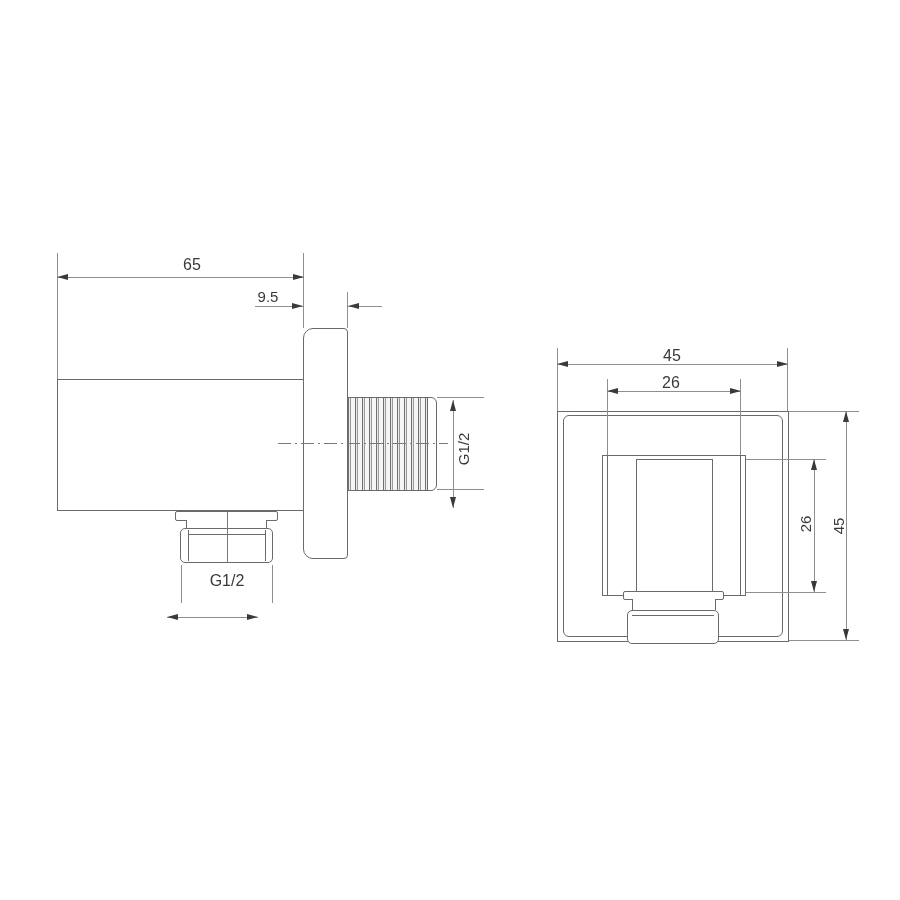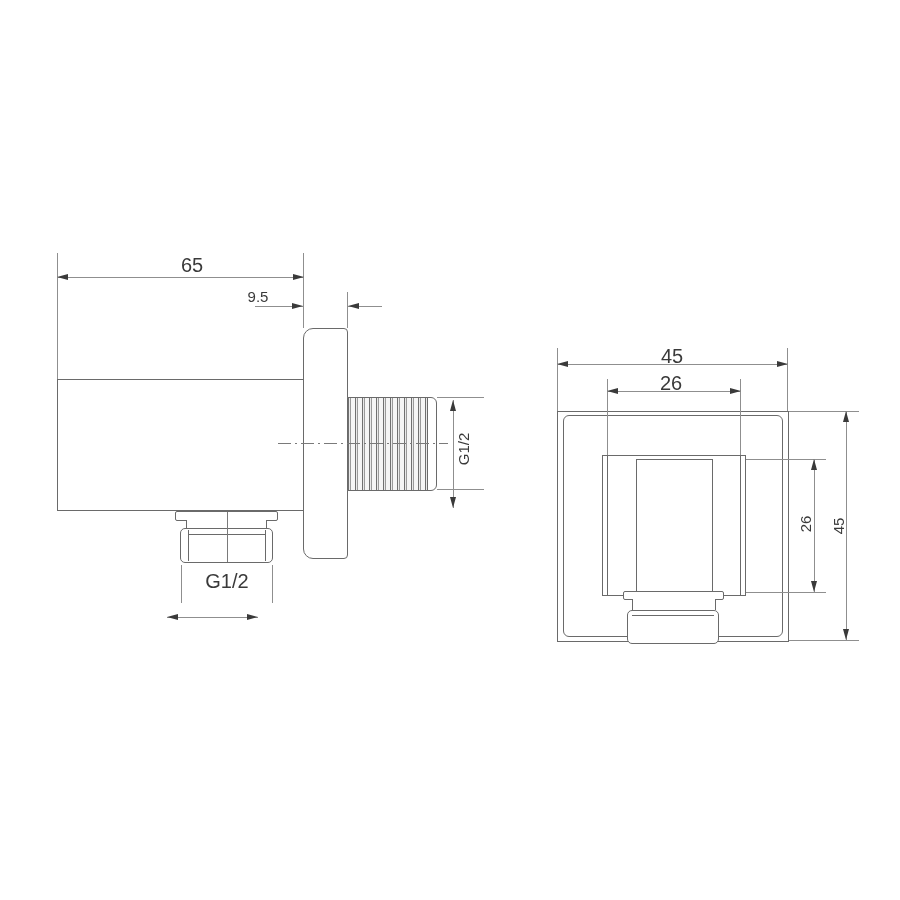--- a/index.html
+++ b/index.html
@@ -4,21 +4,21 @@
 <style>
   html,body{margin:0;padding:0;background:#fff;}
   #canvas{position:relative;width:900px;height:900px;background:#ffffff;overflow:hidden;
           font-family:"Liberation Sans",sans-serif;}
   
   .gl{position:absolute;background:#6a6a6a;}
   .rect{position:absolute;border:1px solid #6a6a6a;background:#ffffff;box-sizing:border-box;}
   
   .dl{position:absolute;background:#8f8f8f;}
   
-  .lbl{position:absolute;font-size:20px;line-height:18px;color:#3a3a3a;text-align:center;}
+  .lbl{position:absolute;font-size:16px;line-height:18px;color:#3a3a3a;text-align:center;}
   .vlbl{position:absolute;font-size:15px;line-height:16px;color:#3a3a3a;white-space:nowrap;
         transform:translate(-50%,-50%) rotate(-90deg);}
   
   .arr{position:absolute;width:0;height:0;border-style:solid;}
   .arr-l{border-width:3px 11px 3px 0;border-color:transparent #3a3a3a transparent transparent;}
   .arr-r{border-width:3px 0 3px 11px;border-color:transparent transparent transparent #3a3a3a;}
   .arr-u{border-width:0 3px 11px 3px;border-color:transparent transparent #3a3a3a transparent;}
   .arr-d{border-width:11px 3px 0 3px;border-color:#3a3a3a transparent transparent transparent;}
   .thread-stripes{position:absolute;left:0;top:0;width:79px;height:100%;
      background:repeating-linear-gradient(90deg,#707070 0 1px,#e9e9e9 1px 2px,#9a9a9a 2px 3px,#f5f5f5 3px 7px);}
@@ -60,21 +60,21 @@
       <div class="arr arr-r" style="left:293px;top:274px;"></div>
       <div class="lbl" style="left:170px;top:256px;width:44px;">65</div>
     </div>
 
     <div>
       <div class="dl" style="left:347px;top:292px;width:1px;height:36px;"></div>
       <div class="dl" style="left:255px;top:306px;width:48px;height:1px;"></div>
       <div class="arr arr-r" style="left:292px;top:303px;"></div>
       <div class="dl" style="left:348px;top:306px;width:34px;height:1px;"></div>
       <div class="arr arr-l" style="left:348px;top:303px;"></div>
-      <div class="lbl" style="left:236px;top:288px;width:44px;font-size:15px;">9.5</div>
+      <div class="lbl" style="left:246px;top:288px;width:44px;font-size:15px;">9.5</div>
     </div>
 
     <div>
       <div class="dl" style="left:437px;top:397px;width:47px;height:1px;"></div>
       <div class="dl" style="left:437px;top:489px;width:47px;height:1px;"></div>
       <div class="dl" style="left:453px;top:400px;width:1px;height:108px;"></div>
       <div class="arr arr-u" style="left:450px;top:400px;"></div>
       <div class="arr arr-d" style="left:450px;top:497px;"></div>
       <div class="vlbl" style="left:464px;top:449px;">G1/2</div>
     </div>

